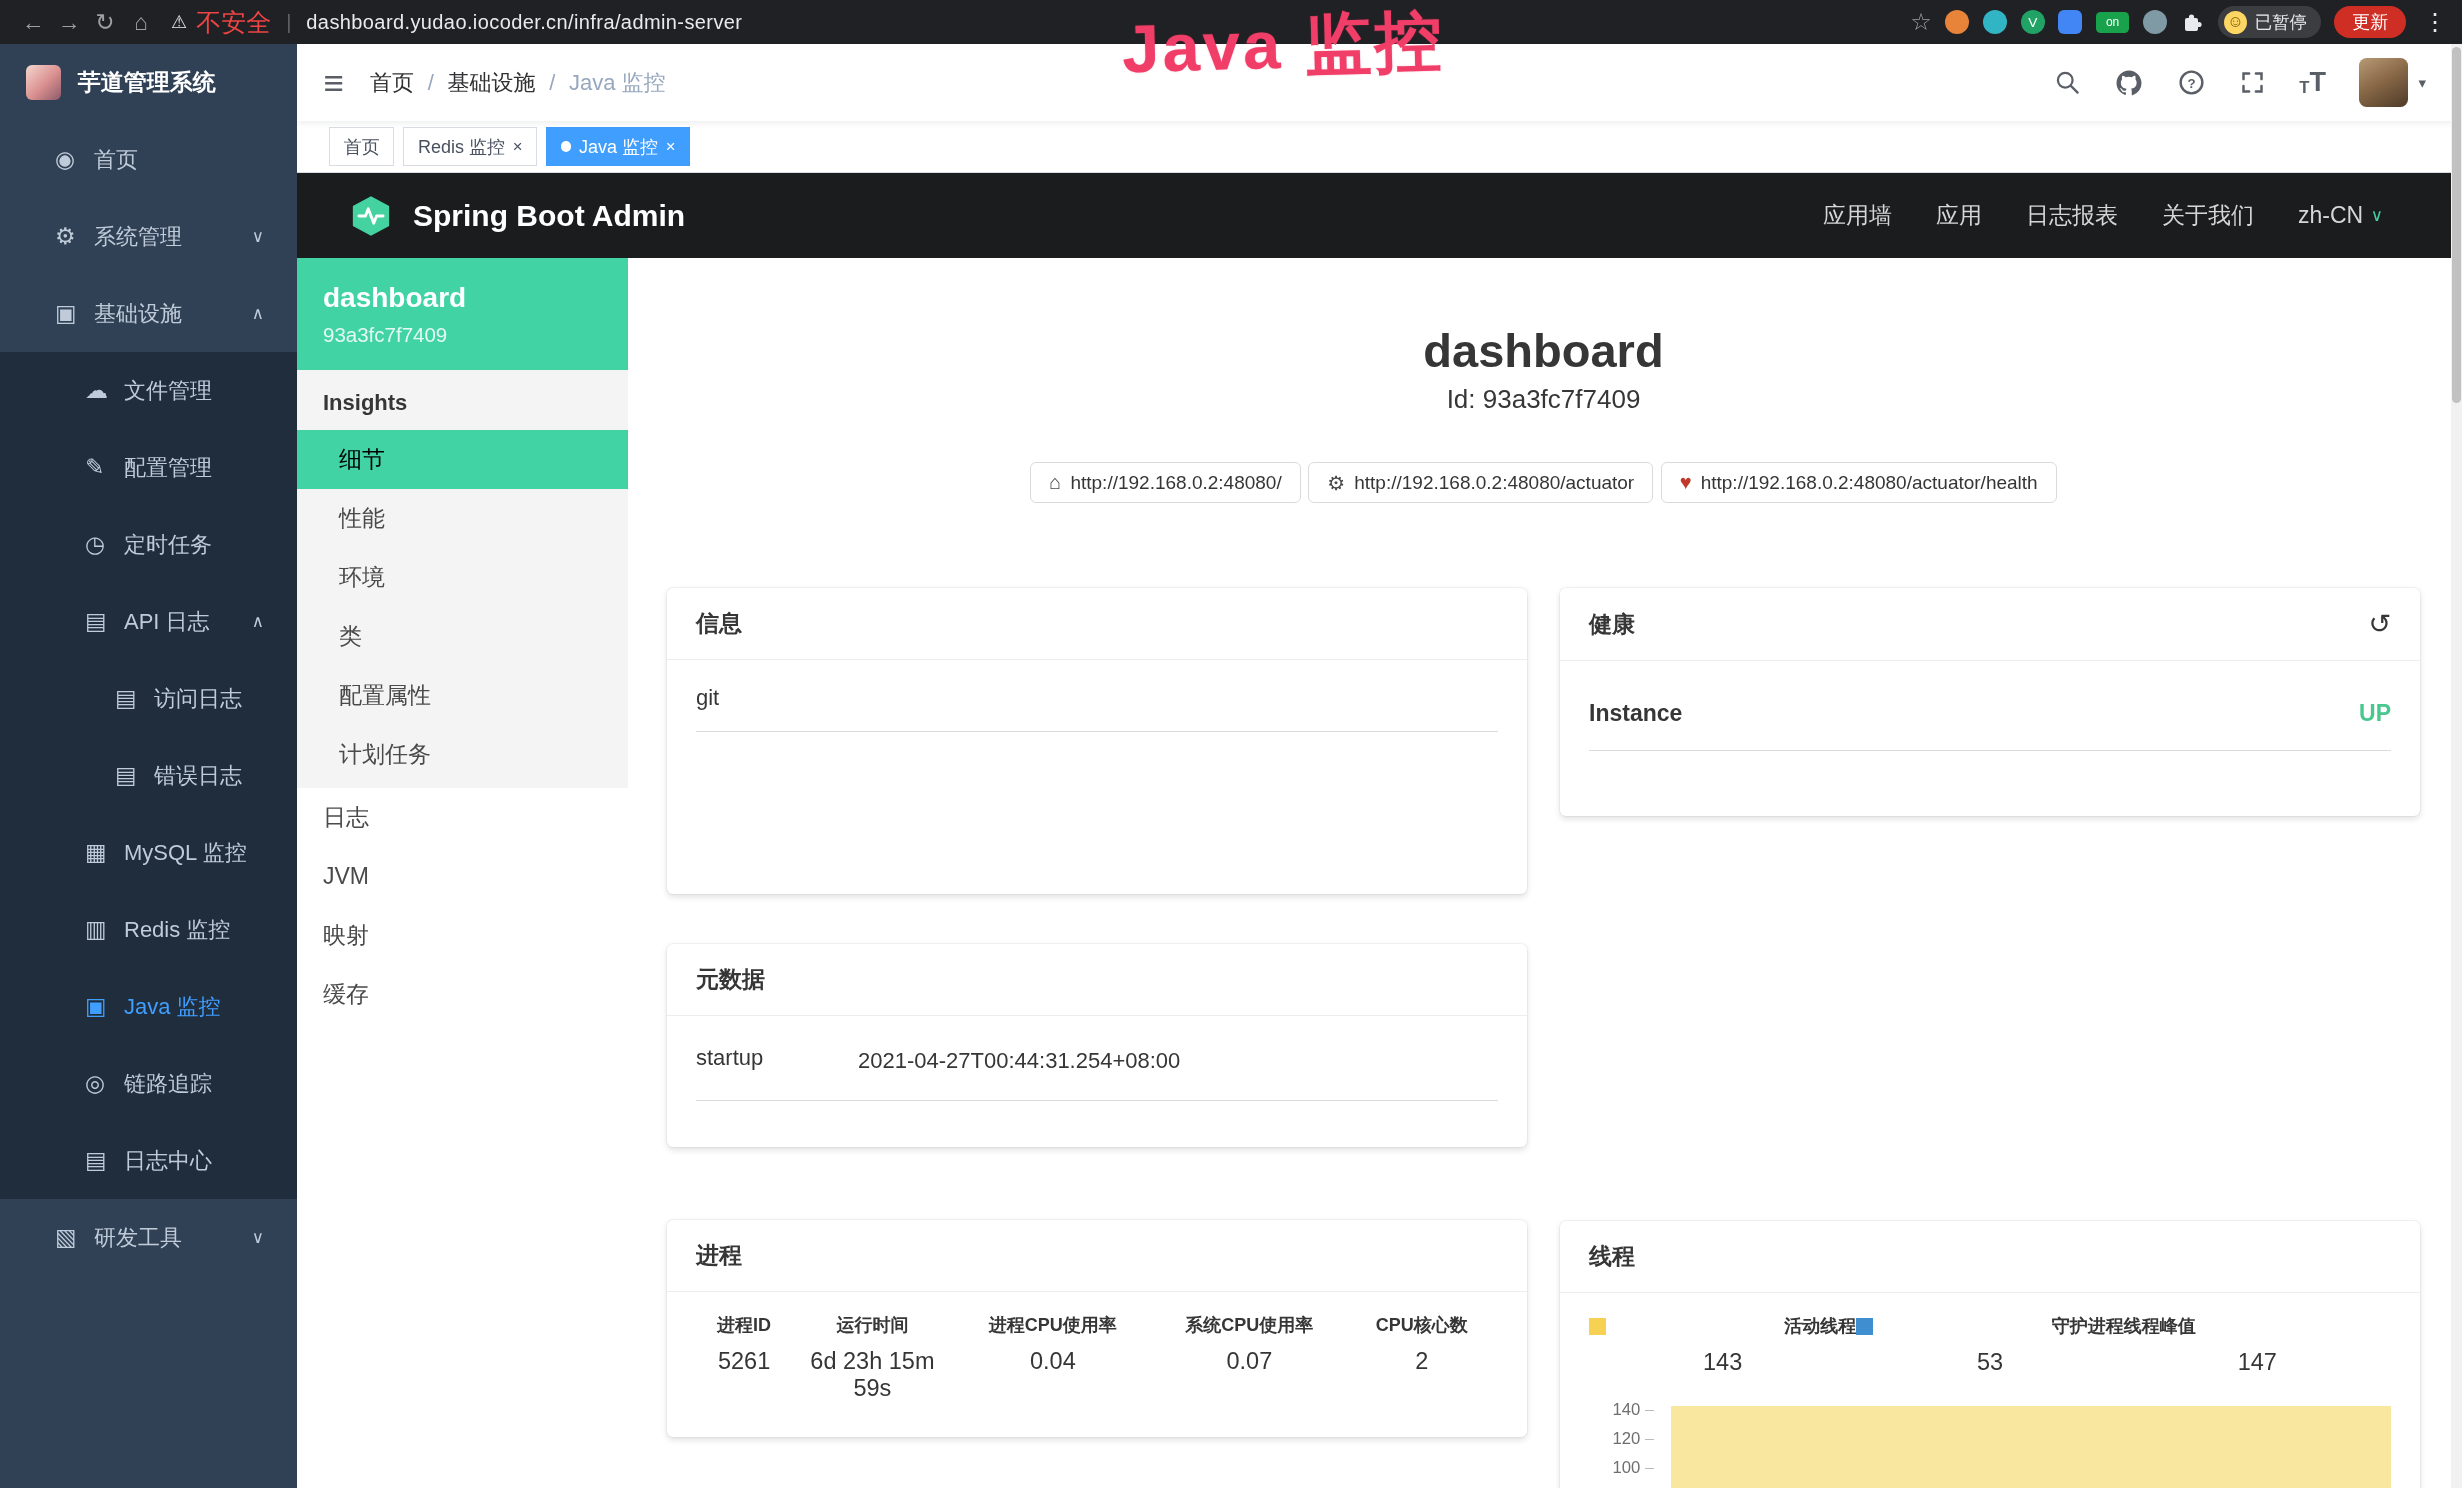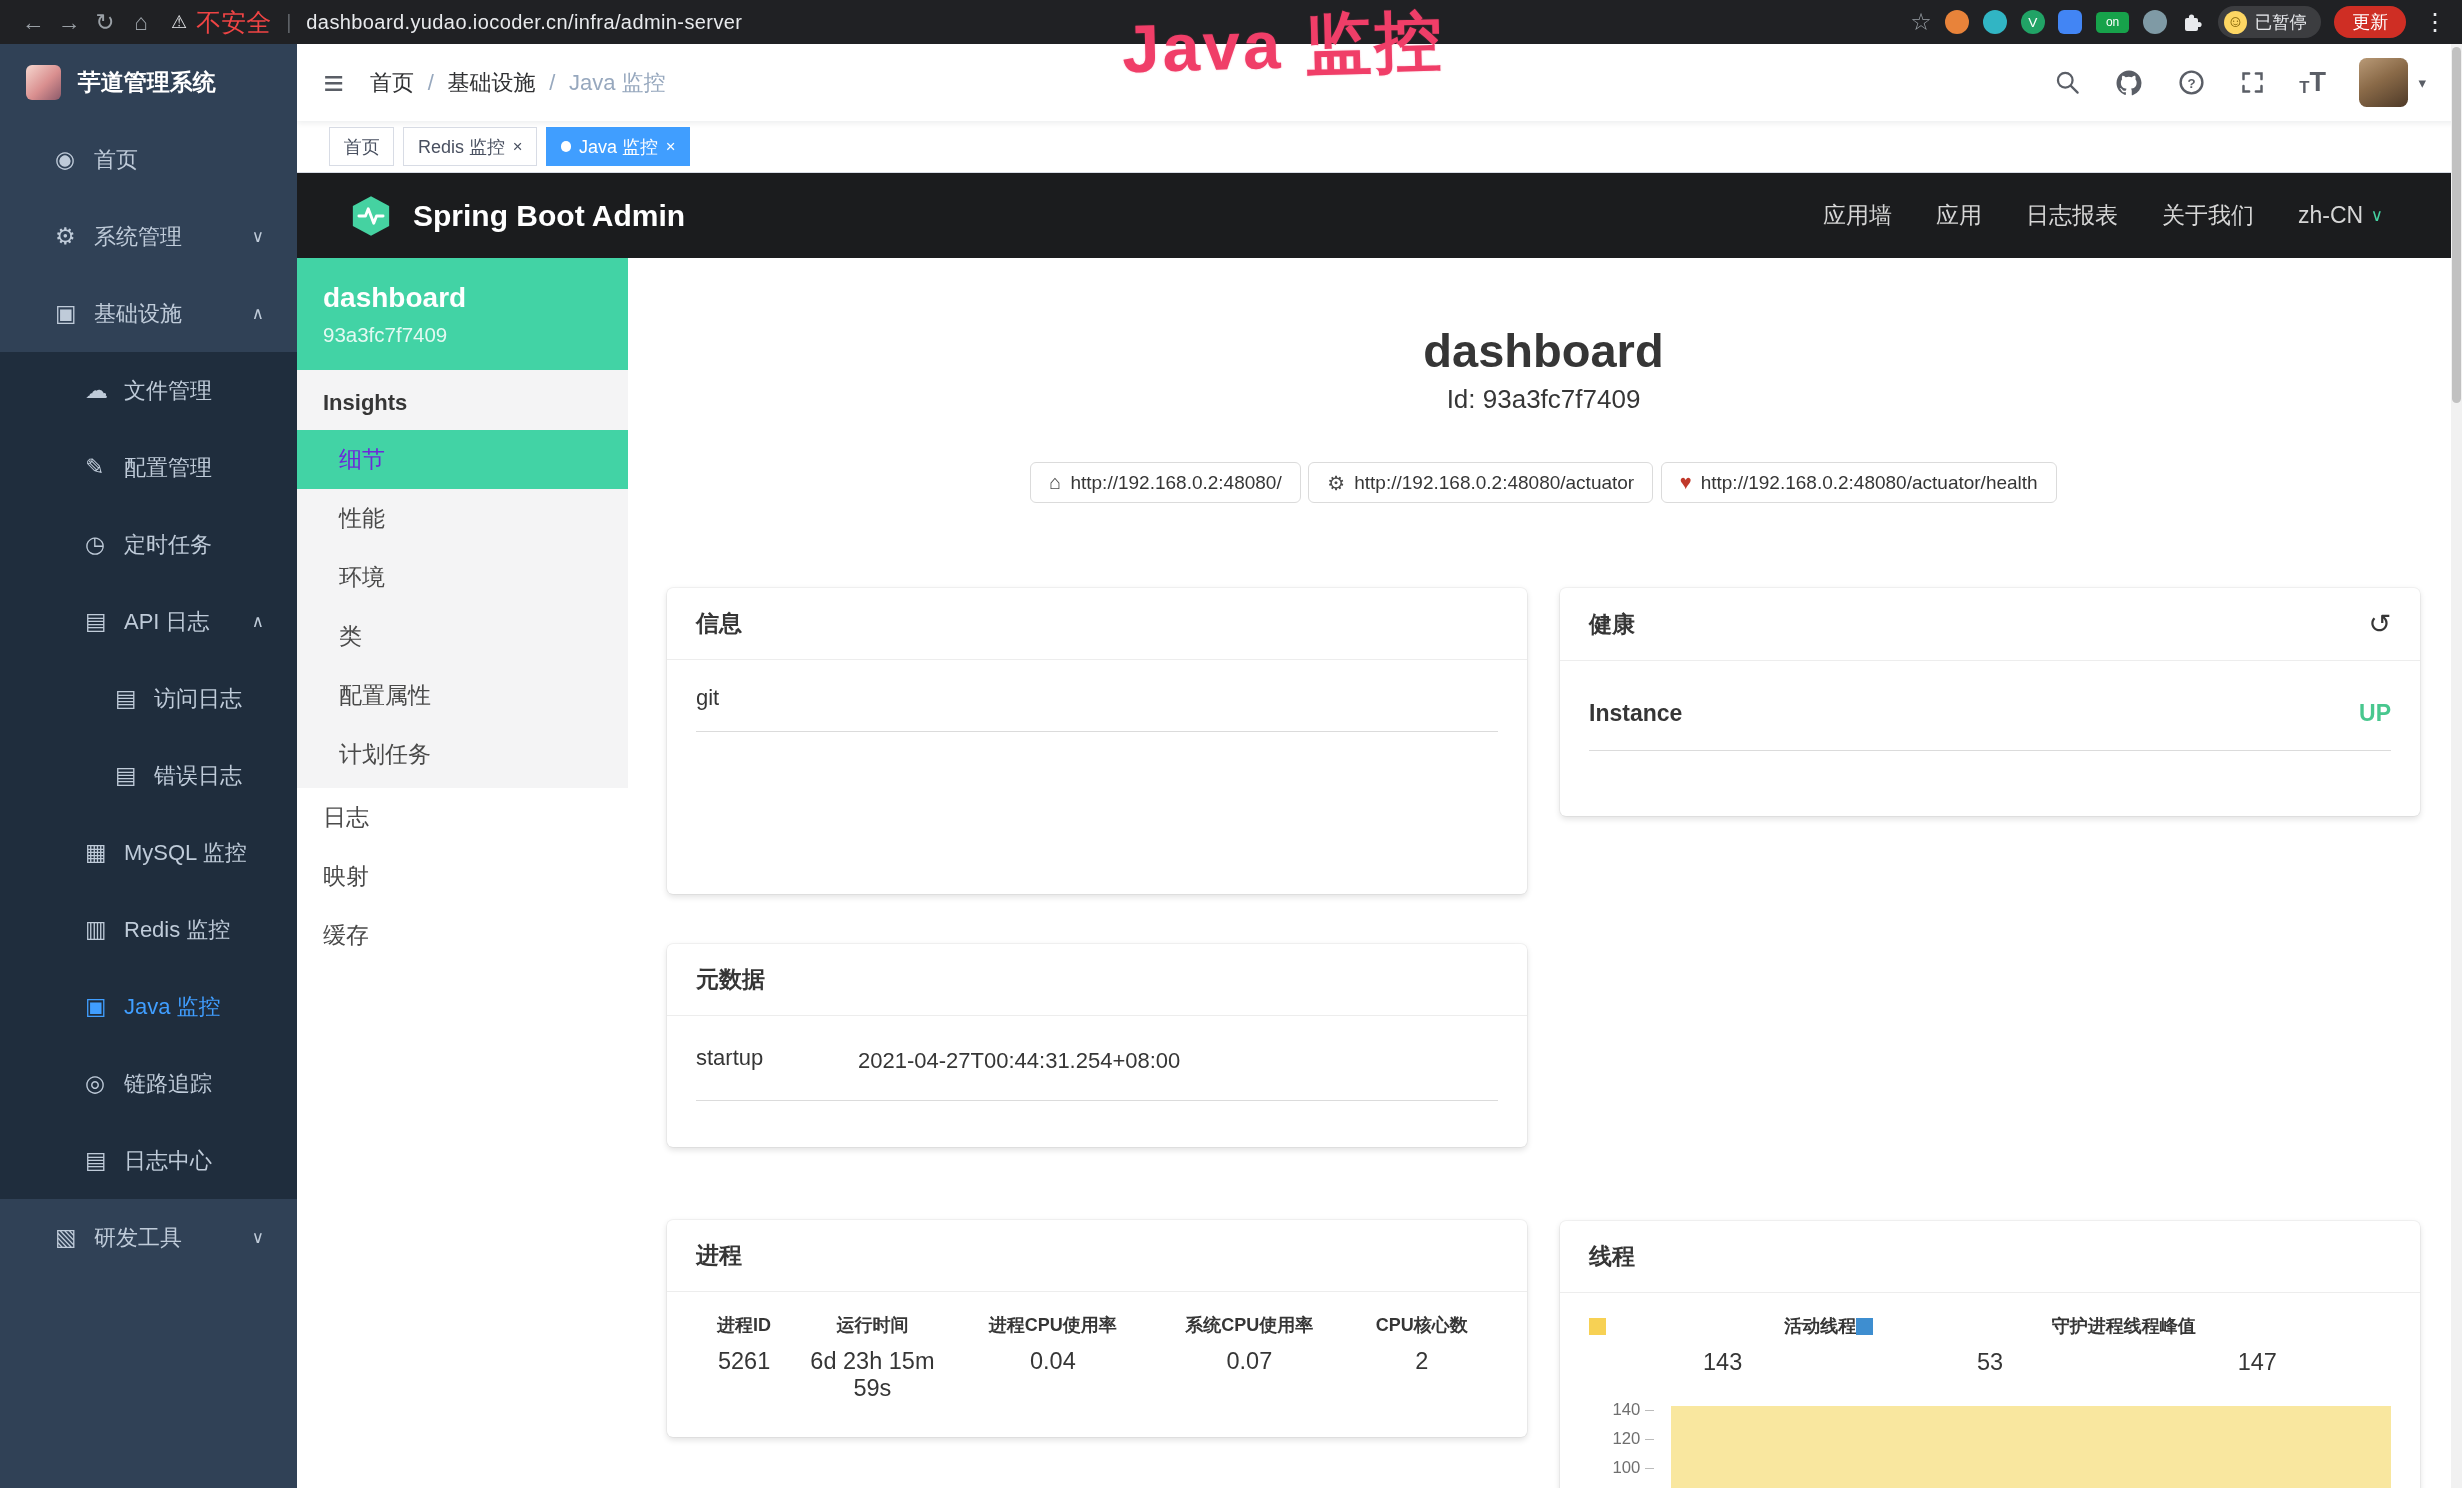--- a/index.html
+++ b/index.html
@@ -99,21 +99,21 @@
   #sba-body { flex:1; display:flex; min-height:0; }
   #sba-sidebar { width:331px; flex:none; background:#fff; display:flex; flex-direction:column; }
   .instance-head { background:#42d3a5; padding:24px 26px 23px; }
   .instance-name { color:#fff; font-size:28px; font-weight:bold; }
   .instance-id { color:rgba(255,255,255,.85); font-size:20.5px; margin-top:9px; }
   .side-group { background:#f4f4f5; padding-bottom:4.6px; }
   .group-label { padding:20px 26px 13.7px; font-size:22px; font-weight:bold; color:#363636; }
   .side-item { height:59px; display:flex; align-items:center; font-size:23px; color:#4a4a4a;
                padding-left:42px; cursor:pointer; }
   .side-item.top { padding-left:26px; }
-  .side-item.active { background:#42d3a5; color:#6d28d9; }
+  .side-item.active { background:#42d3a5; color:#000000; }
 
   #sba-content { flex:1; background:#fff; overflow:hidden; padding:0 42px 0 39px; position:relative; }
   .detail-title { margin-top:65px; text-align:center; font-size:47px; font-weight:bold; color:#363636; }
   .detail-id { text-align:center; font-size:26px; color:#363636; margin-top:6px; }
   .links-row { display:flex; justify-content:center; gap:7.6px; margin-top:47px; }
   .chip { display:flex; align-items:center; gap:9px; border:1.5px solid #dbdbdb; border-radius:6px;
           padding:7.6px 18px; font-size:19px; color:#363636; background:#fff; cursor:pointer; }
   .chip-icon { font-size:20px; color:#4a4a4a; }
   .chip-icon.heart { color:#c0392b; }
 
@@ -374,20 +374,21 @@
         <div class="side-group">
           <div class="group-label">Insights</div>
           <div class="side-item active">细节</div>
           <div class="side-item">性能</div>
           <div class="side-item">环境</div>
           <div class="side-item">类</div>
           <div class="side-item">配置属性</div>
           <div class="side-item">计划任务</div>
         </div>
         <div class="side-item top">日志</div>
+        <div class="side-item top">JVM</div>
         <div class="side-item top">映射</div>
         <div class="side-item top">缓存</div>
       </div>
 
       <div id="sba-content">
         <div class="detail-title">dashboard</div>
         <div class="detail-id">Id: 93a3fc7f7409</div>
 
         <div class="links-row">
           <span class="chip">

